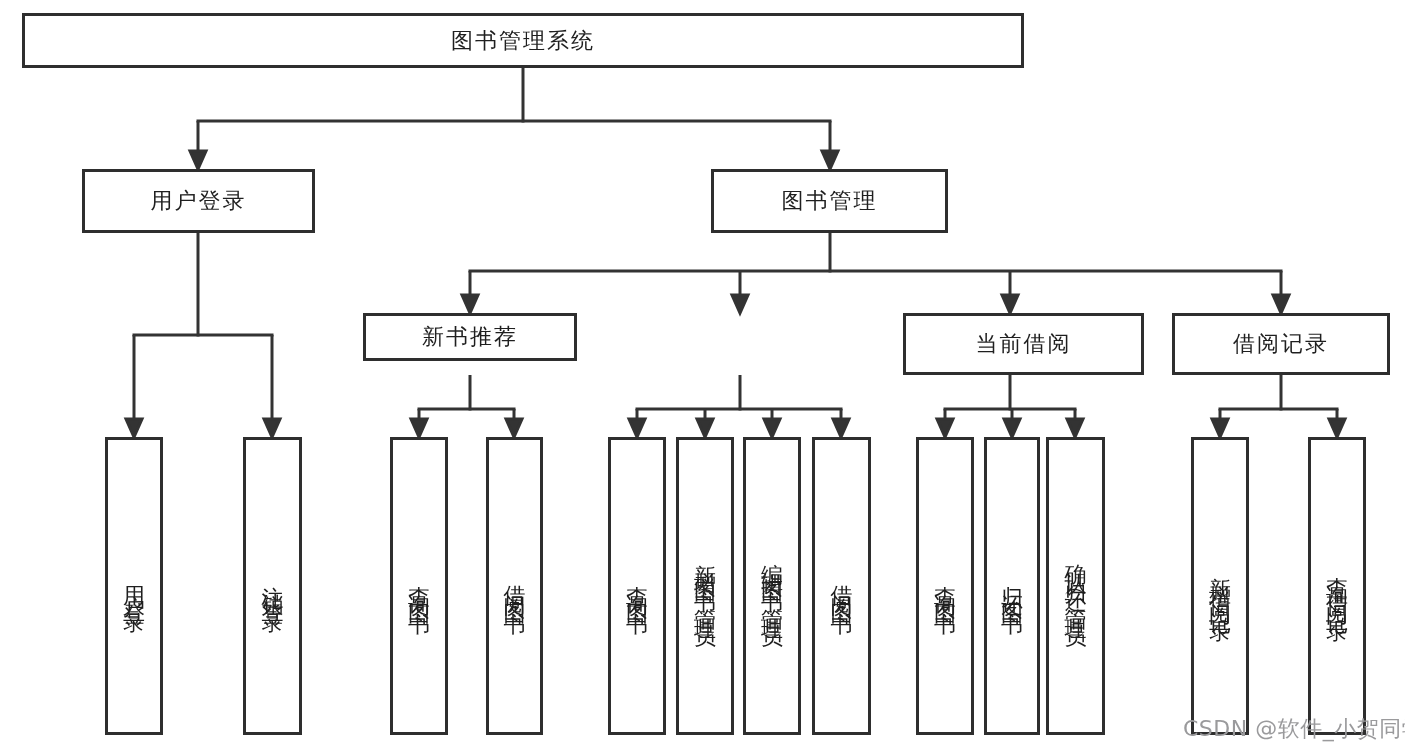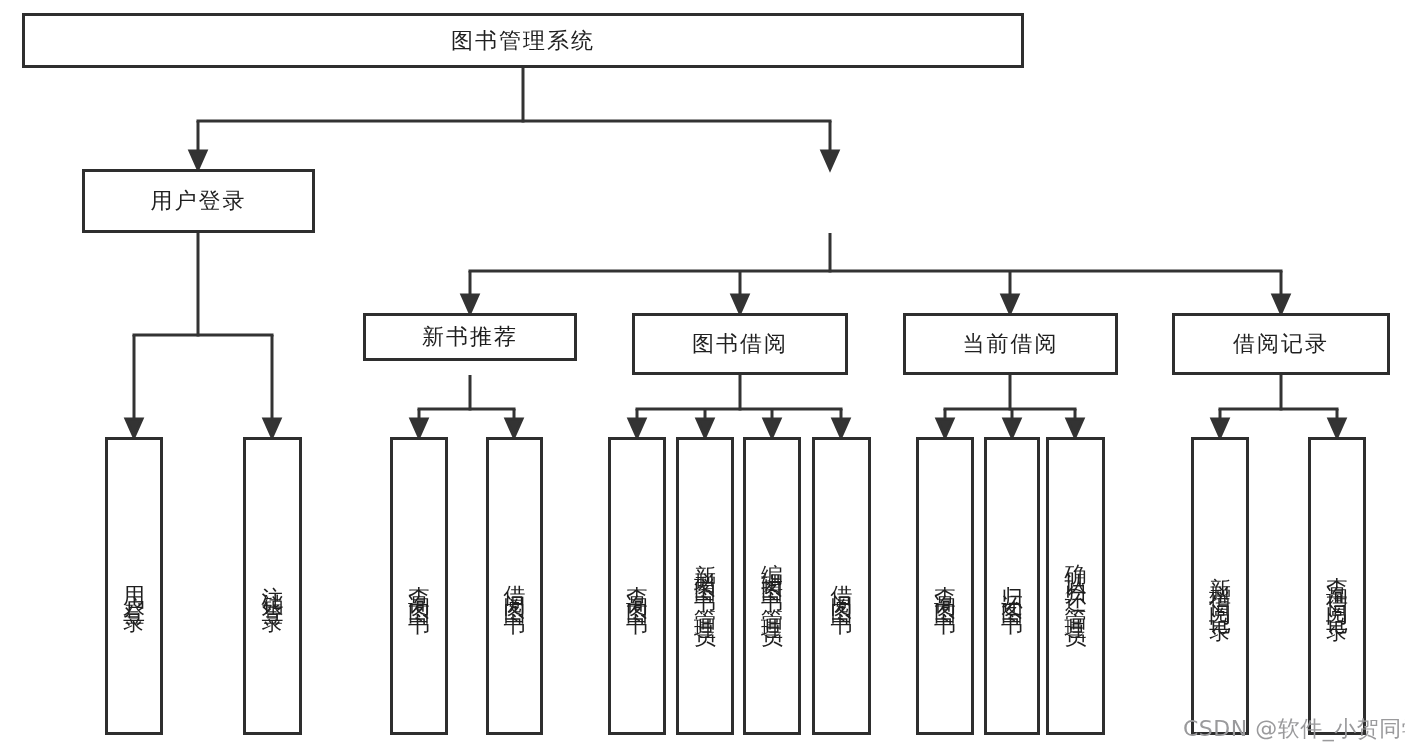--- a/index.html
+++ b/index.html
@@ -115,24 +115,24 @@
     <line x1="1218.5" y1="409" x2="1338.5" y2="409"></line>
     <line x1="1220" y1="409" x2="1220" y2="421"></line>
     <polygon points="1212,419 1228,419 1220,437"></polygon>
     <line x1="1337" y1="409" x2="1337" y2="421"></line>
     <polygon points="1329,419 1345,419 1337,437"></polygon>
   </svg>
 
   <div class="node h-node" style="left:22px;top:13px;width:1002px;height:55px">图书管理系统</div>
 
   <div class="node h-node" style="left:82px;top:169px;width:233px;height:64px">用户登录</div>
+  <div class="node h-node" style="left:711px;top:169px;width:237px;height:64px">图书管理</div>
 
   <div class="node h-node" style="left:363px;top:313px;width:214px;height:48px">新书推荐</div>
-  <div class="node h-node" style="left:632px;top:313px;width:216px;height:62px">图书借阅</div>
-  <div class="node h-node" style="left:903px;top:313px;width:215px;height:62px">当前借阅</div>
+  <div class="node h-node" style="left:903px;top:313px;width:241px;height:62px">当前借阅</div>
   <div class="node h-node" style="left:1172px;top:313px;width:218px;height:62px">借阅记录</div>
 
   <div class="node v-node" style="left:105px;top:437px;width:58px;height:298px">用户登录</div>
   <div class="node v-node" style="left:243px;top:437px;width:59px;height:298px">注销登录</div>
 
   <div class="node v-node" style="left:390px;top:437px;width:58px;height:298px">查询图书</div>
   <div class="node v-node" style="left:486px;top:437px;width:57px;height:298px">借阅图书</div>
 
   <div class="node v-node" style="left:608px;top:437px;width:58px;height:298px">查询图书</div>
   <div class="node v-node" style="left:676px;top:437px;width:58px;height:298px">新增图书（管理员）</div>

